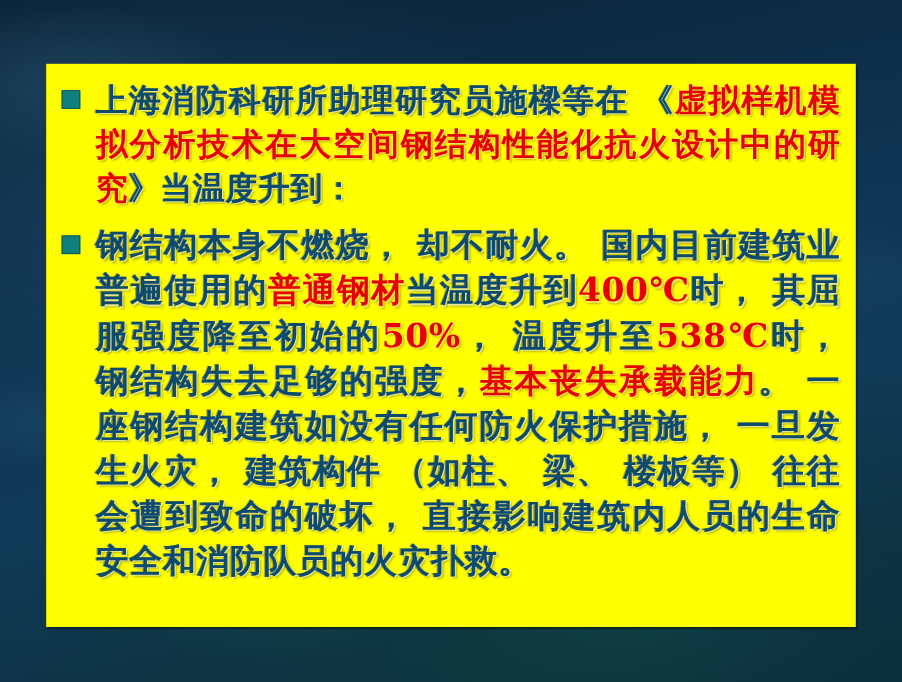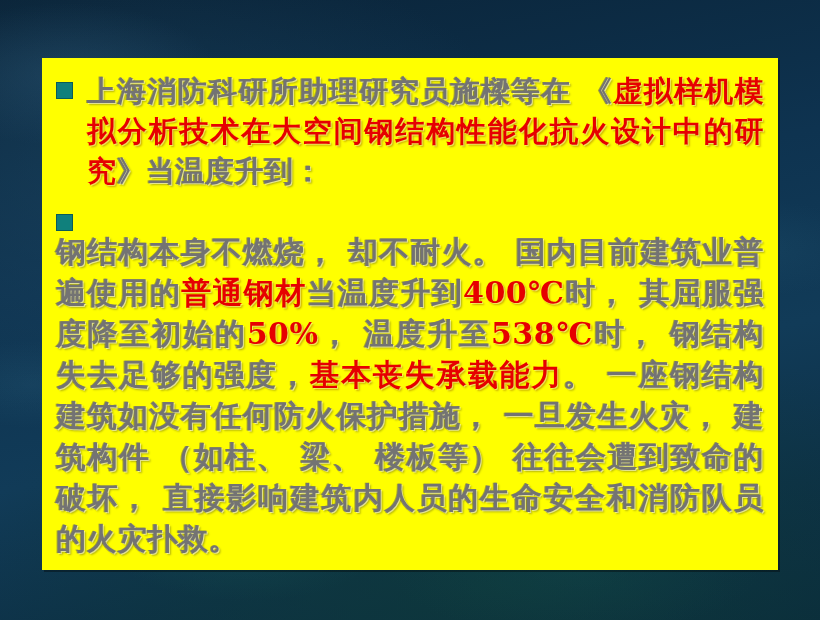--- a/index.html
+++ b/index.html
@@ -49,21 +49,21 @@
     padding: 10px 14px 0 14px;
     box-shadow: 2px 2px 0 rgba(0,0,0,0.35);
     z-index: 2;
   }
 
   .bullet-block {
     display: flex;
     align-items: flex-start;
   }
   .bullet-block.first { margin-top: 3px; }
-  .bullet-block.second { margin-top: 12px; flex-direction: column; }
+  .bullet-block.second { margin-top: 12px; }
 
   .bullet-marker {
     flex: 0 0 auto;
     width: 17px;
     height: 17px;
     background: #10807c;
     border: 1px solid #0a5c59;
     margin-top: 11px;
     margin-right: 14px;
     box-sizing: border-box;
@@ -87,21 +87,21 @@
     word-break: break-all;
   }
   .para.p1 { font-size: 29px; line-height: 40px; }
 
   .red {
     color: #e60000;
     text-shadow:
        1px 1px 0 rgba(255,255,160,0.55),
        2px 2px 2px rgba(90,0,0,0.30);
   }
-  .blue { color: #737373; }
+  .blue { color: #0c4a6e; }
   .num {
     font-family: "DejaVu Serif", "Liberation Serif", serif;
     font-weight: bold;
   }
 </style>
 </head>
 <body>
 
 <div id="slide">
 

